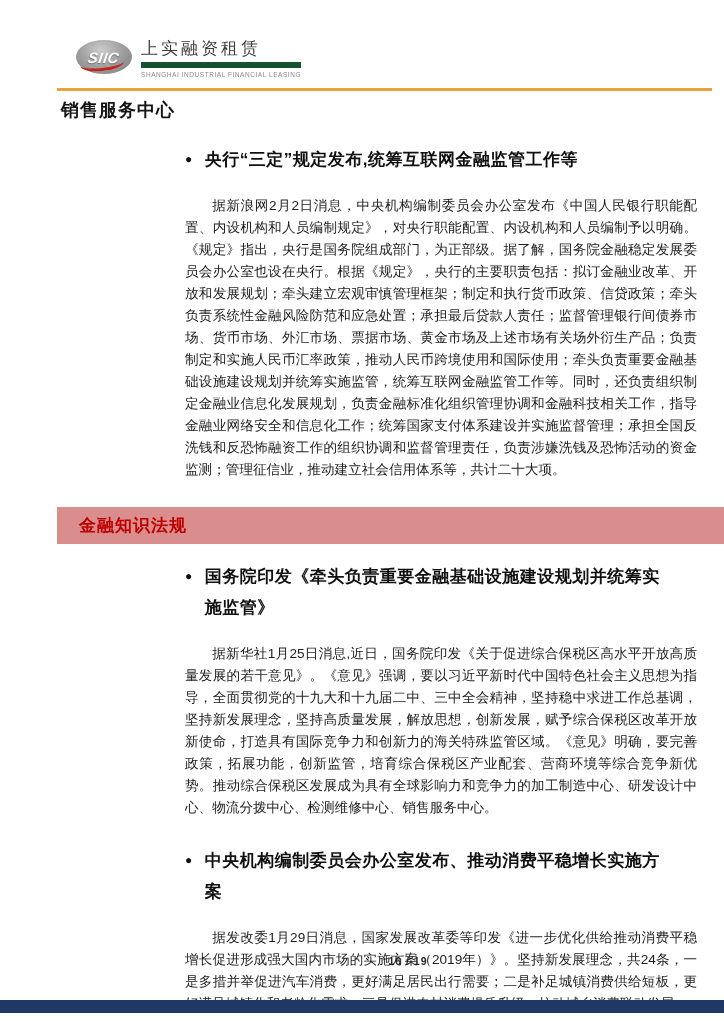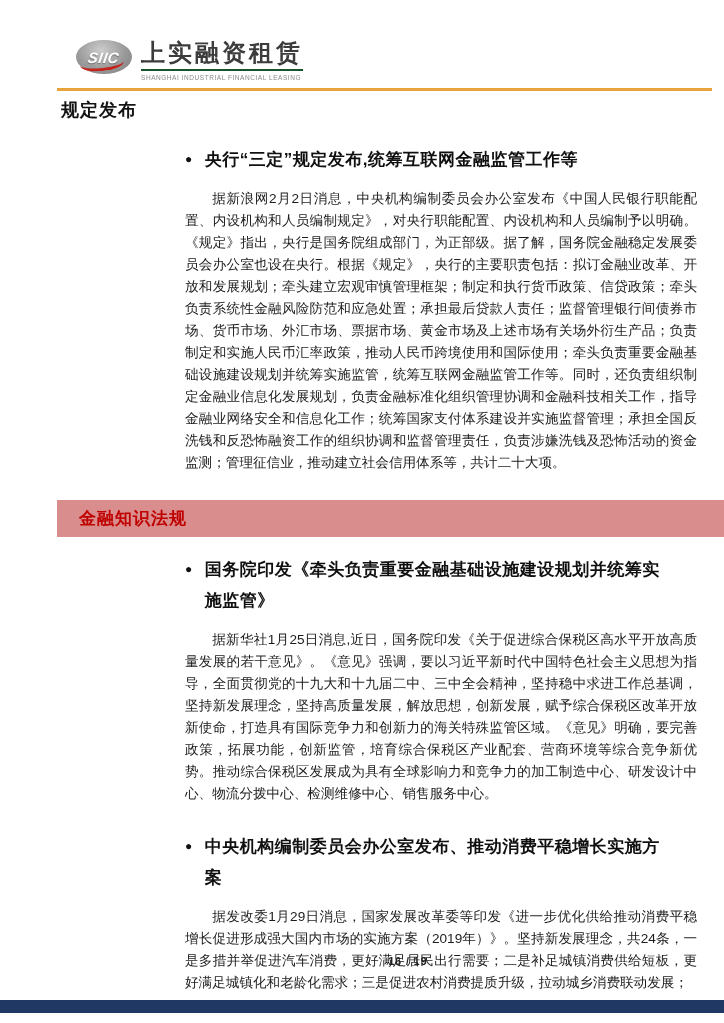--- a/index.html
+++ b/index.html
@@ -18,39 +18,39 @@
   }
   .logo-acronym {
     color:#ffffff; font-style:italic; font-weight:bold; font-size:15px;
     letter-spacing:.5px; transform:skewX(-8deg); text-shadow:0 1px 1px rgba(0,0,0,.35);
   }
   .logo-swoosh {
     position:absolute; left:4px; bottom:3px; width:44px; height:12px;
     border-bottom:3px solid #c4241c; border-radius:50%; transform:rotate(-6deg);
   }
   .logo-cn {
-    font-size:24px; font-weight:bold; color:#3c3c3c; letter-spacing:3px;
-    border-bottom:2px solid #14532d; padding-bottom:3px; line-height:1.1; white-space:nowrap;
+    font-size:17px; font-weight:normal; color:#3c3c3c; letter-spacing:3px;
+    border-bottom:6px solid #14532d; padding-bottom:3px; line-height:1.1; white-space:nowrap;
   }
   .logo-en { margin-top:3px; font-size:6.5px; color:#8a8a8a; letter-spacing:.55px; white-space:nowrap; }
 
   .rule { position:absolute; top:88px; left:57px; width:655px; height:3px; background:var(--header-rule,#E8A33C); }
 
   .section-title { position:absolute; top:98px; left:61px; font-size:18px; font-weight:bold; color:#141414; letter-spacing:1px; }
 
   
   .main { position:absolute; top:138px; left:57px; width:640px; }
   .indent { margin-left:128px; width:512px; }
 
   .bullet-item { display:flex; gap:12px; align-items:flex-start; font-weight:bold; font-size:17px; line-height:31px; color:#101010; letter-spacing:.5px; }
   .bullet-dot { font-size:12px; line-height:31px; flex:none; }
   .bullet-text { max-width:465px; }
 
   .para {
-    margin-top:13px; font-size:13.6px; line-height:22px; color:#1c1c1c;
+    margin-top:20px; font-size:13.6px; line-height:22px; color:#1c1c1c;
     text-align:justify; text-indent:2em;
   }
 
   .banner {
     margin-top:26px; width:675px; height:37px; box-sizing:border-box;
     background:var(--banner-background,#D98D8D); color:var(--banner-text,#C00000);
     font-weight:bold; font-size:17px; letter-spacing:1px;
     display:flex; align-items:center; padding-left:22px;
   }
 
@@ -74,21 +74,21 @@
       <span class="logo-swoosh"></span>
     </div>
     <div class="logo-text">
       <div class="logo-cn">上实融资租赁</div>
       <div class="logo-en">SHANGHAI  INDUSTRIAL  FINANCIAL  LEASING</div>
     </div>
   </div>
 
   <div class="rule"></div>
 
-  <div class="section-title">规定发布</div>
+  <div class="section-title">销售服务中心</div>
 
   <div class="main">
 
     <div class="bullet-item indent mt6">
       <span class="bullet-dot">●</span>
       <span class="bullet-text">央行“三定”规定发布,统筹互联网金融监管工作等</span>
     </div>
     <div class="para indent">据新浪网2月2日消息，中央机构编制委员会办公室发布《中国人民银行职能配置、内设机构和人员编制规定》，对央行职能配置、内设机构和人员编制予以明确。《规定》指出，央行是国务院组成部门，为正部级。据了解，国务院金融稳定发展委员会办公室也设在央行。根据《规定》，央行的主要职责包括：拟订金融业改革、开放和发展规划；牵头建立宏观审慎管理框架；制定和执行货币政策、信贷政策；牵头负责系统性金融风险防范和应急处置；承担最后贷款人责任；监督管理银行间债券市场、货币市场、外汇市场、票据市场、黄金市场及上述市场有关场外衍生产品；负责制定和实施人民币汇率政策，推动人民币跨境使用和国际使用；牵头负责重要金融基础设施建设规划并统筹实施监管，统筹互联网金融监管工作等。同时，还负责组织制定金融业信息化发展规划，负责金融标准化组织管理协调和金融科技相关工作，指导金融业网络安全和信息化工作；统筹国家支付体系建设并实施监督管理；承担全国反洗钱和反恐怖融资工作的组织协调和监督管理责任，负责涉嫌洗钱及恐怖活动的资金监测；管理征信业，推动建立社会信用体系等，共计二十大项。</div>
 
     <div class="banner">

